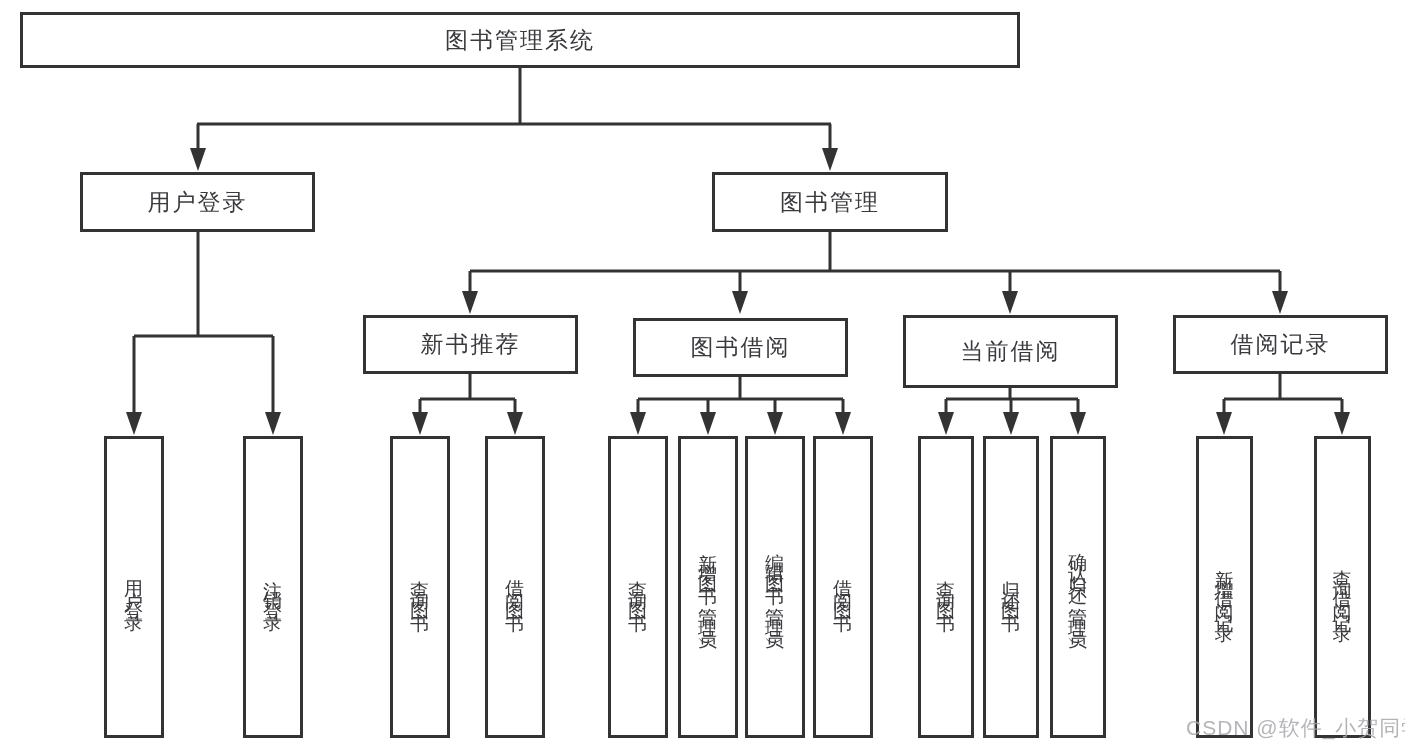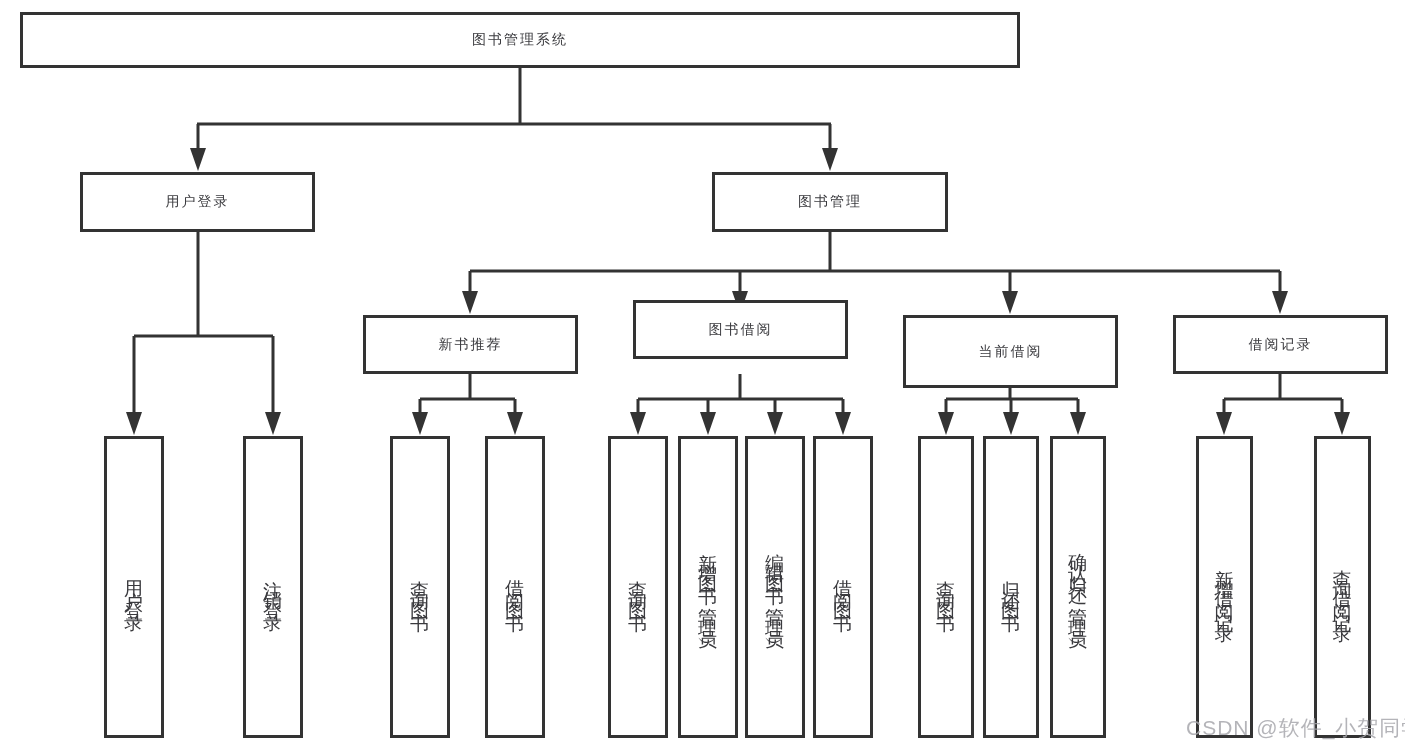--- a/index.html
+++ b/index.html
@@ -25,42 +25,42 @@
     box-sizing: border-box;
     border: 3px solid #333333;
     background: #ffffff;
     display: flex;
     align-items: center;
     justify-content: center;
     z-index: 1;
     color: #3a3a3e;
   }
   .hbox span {
-    font-size: 14px;
+    font-size: 23px;
     letter-spacing: 2px;
     white-space: nowrap;
   }
   .vbox {
     top: 436px;
     height: 302px;
   }
   .vbox span {
     writing-mode: vertical-rl;
     text-orientation: mixed;
     font-size: 19px;
     letter-spacing: 11px;
     line-height: 1;
     max-height: 292px;
   }
   
   .b-root  { left: 20px;   top: 12px;  width: 1000px; height: 56px; }
   .b-login { left: 80px;   top: 172px; width: 235px;  height: 60px; }
   .b-mgmt  { left: 712px;  top: 172px; width: 236px;  height: 60px; }
   .b-rec   { left: 363px;  top: 315px; width: 215px;  height: 59px; }
-  .b-bor   { left: 633px;  top: 300px; width: 215px;  height: 59px; }
+  .b-bor   { left: 633px;  top: 318px; width: 215px;  height: 59px; }
   .b-cur   { left: 903px;  top: 315px; width: 215px;  height: 73px; }
   .b-log   { left: 1173px; top: 315px; width: 215px;  height: 59px; }
   
   .l-1  { left: 104px;  width: 60px; }
   .l-2  { left: 243px;  width: 60px; }
   .l-3  { left: 390px;  width: 60px; }
   .l-4  { left: 485px;  width: 60px; }
   .l-5  { left: 608px;  width: 60px; }
   .l-6  { left: 678px;  width: 60px; }
   .l-7  { left: 745px;  width: 60px; }

